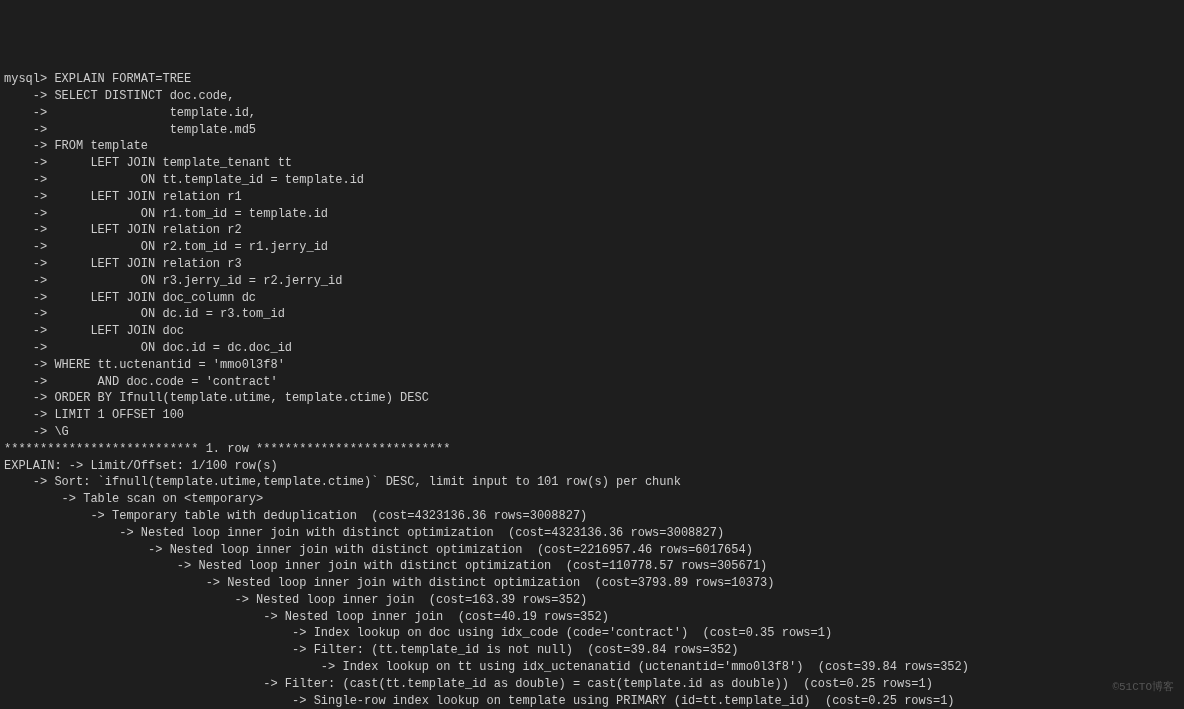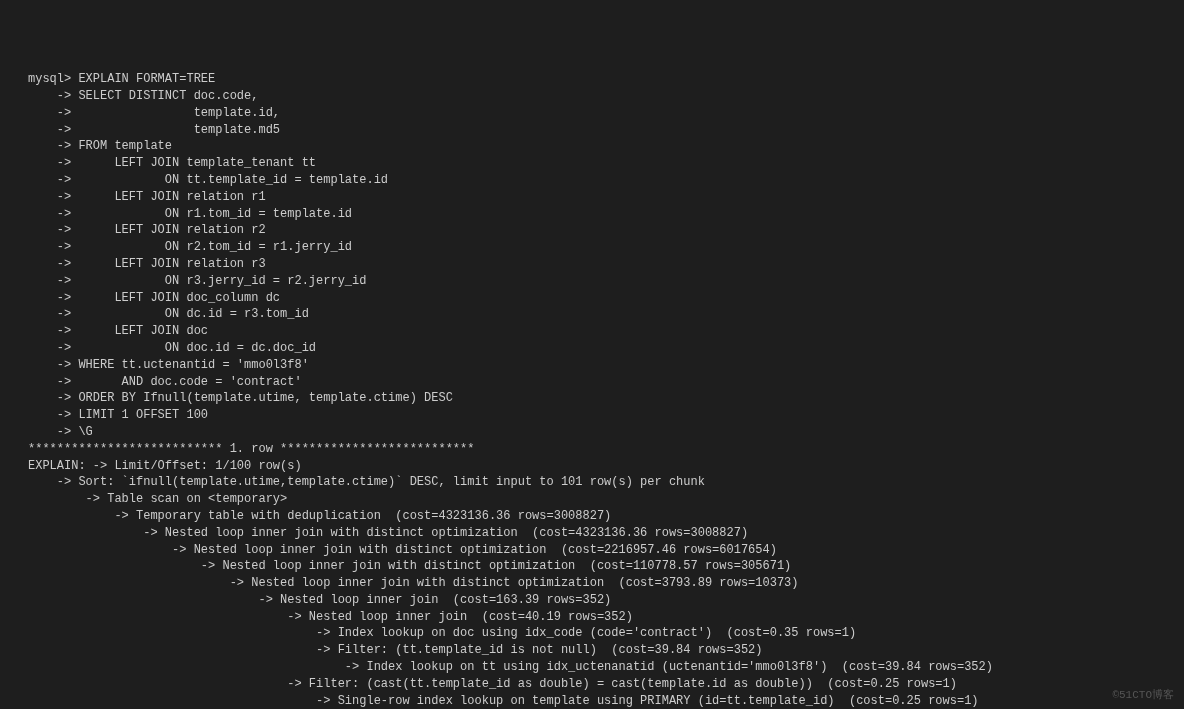--- a/index.html
+++ b/index.html
@@ -10,29 +10,28 @@
       font-size: 12px;
       line-height: 1.4;
       padding: 4px;
       white-space: pre;
       overflow: auto;
       width: 1184px;
       height: 709px;
     }
     .terminal {
       white-space: pre;
-      margin-left: 24px;
     }
     .line {
       display: block;
       white-space: pre;
     }
     .watermark {
       position: fixed;
-      bottom: 6px;
+      bottom: 14px;
       right: 10px;
       color: #555;
       font-size: 11px;
     }
   </style>
 </head>
 <body>
 
 
 

